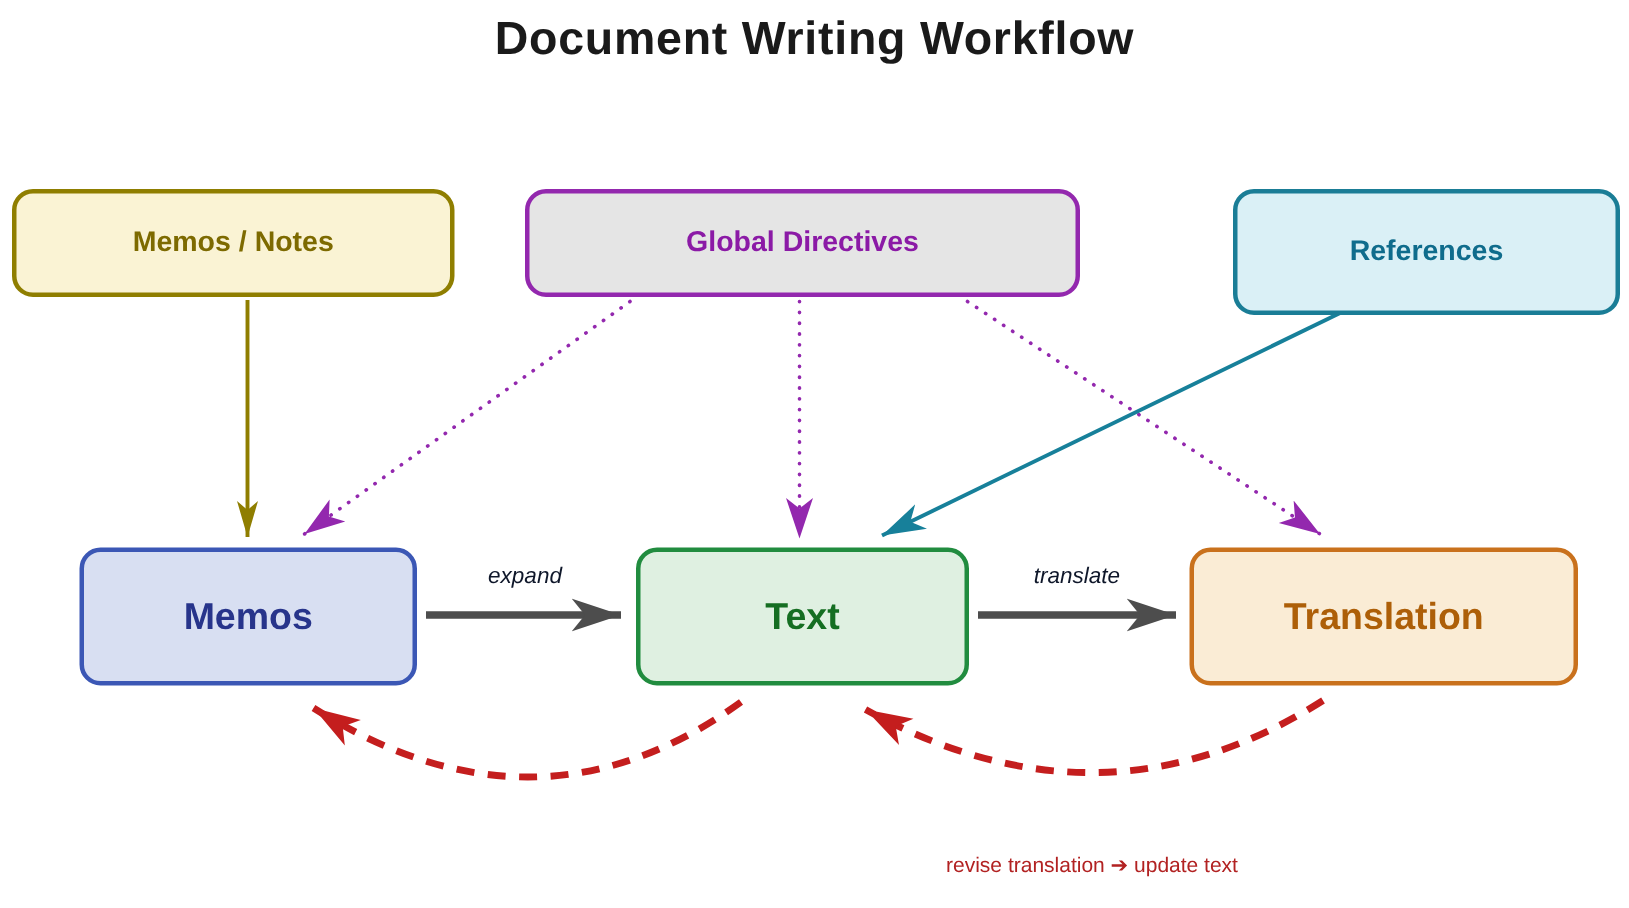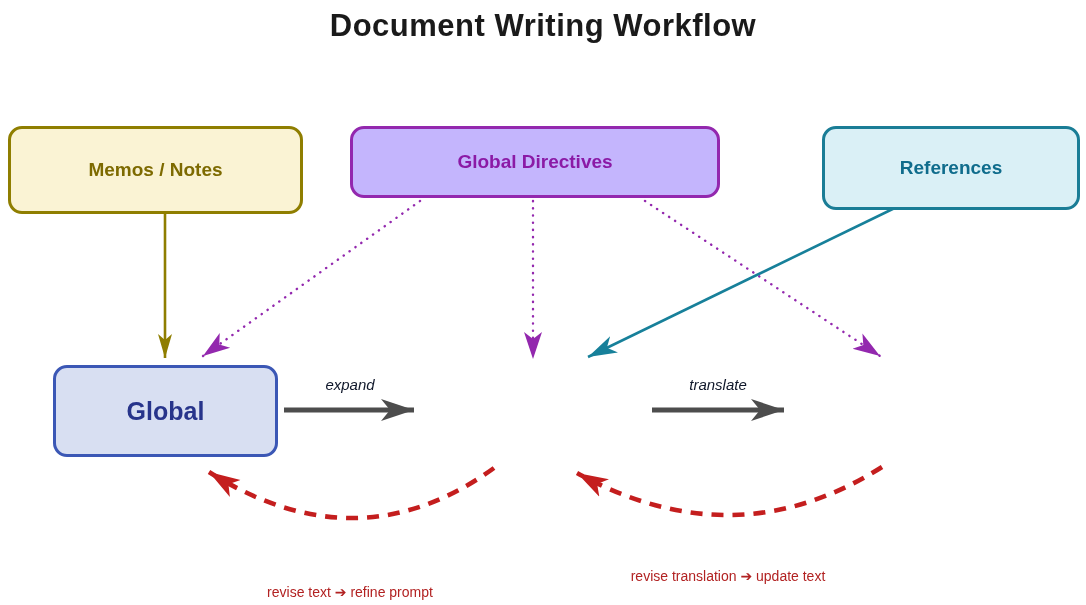--- a/index.html
+++ b/index.html
@@ -27,22 +27,22 @@
     box-sizing: border-box;
     border-radius: 14px;
     border: 3px solid;
     display: flex;
     align-items: center;
     justify-content: center;
     font-weight: bold;
   }
   .node.top { font-size: 19px; }
   .node.mid { font-size: 25px; }
-  .node-memos        { left: 8px;   top: 126px; width: 295px; height: 88px; border-color: #8f7e00; background: #faf3d4; color: #7d6a00; }
-  .node-global       { left: 350px; top: 126px; width: 370px; height: 72px; border-color: #9328ae; background: #c4b5fd; color: #8b1aa6; }
+  .node-memos        { left: 8px;   top: 126px; width: 295px; height: 72px; border-color: #8f7e00; background: #faf3d4; color: #7d6a00; }
+  .node-global       { left: 350px; top: 126px; width: 370px; height: 72px; border-color: #9328ae; background: #e5e5e5; color: #8b1aa6; }
   .node-references   { left: 822px; top: 126px; width: 258px; height: 84px; border-color: #1a7d96; background: #daf0f6; color: #0f6c8c; }
   .node-prompt       { left: 53px;  top: 365px; width: 225px; height: 92px; border-color: #3b57b5; background: #d8dff2; color: #27348b; }
   .node-text         { left: 424px; top: 365px; width: 222px; height: 92px; border-color: #218c3f; background: #dff0e1; color: #156e22; }
   .node-translation  { left: 793px; top: 365px; width: 259px; height: 92px; border-color: #c9711c; background: #faecd5; color: #ad5f08; }
   .edge-label {
     position: absolute;
     transform: translate(-50%, -50%);
     white-space: nowrap;
   }
   .edge-label.gray { font-style: italic; font-size: 15px; color: #0f172a; }
@@ -103,26 +103,31 @@
 
   <div class="node top node-global">
     <span>Global Directives</span>
   </div>
 
   <div class="node top node-references">
     <span>References</span>
   </div>
 
   <div class="node mid node-prompt">
-    <span>Global</span>
+    <span>Memos</span>
   </div>
 
+  <div class="node mid node-text">
+    <span>Text</span>
+  </div>
 
+  <div class="node mid node-translation">
+    <span>Translation</span>
+  </div>
 
   <span class="edge-label gray lbl-expand">expand</span>
 
   <span class="edge-label gray lbl-translate">translate</span>
 
-  <span class="edge-label red lbl-revise-text">revise text ➔ refine prompt</span>
 
   <span class="edge-label red lbl-revise-translation">revise translation ➔ update text</span>
 
 </div>
 
 </body></html>

